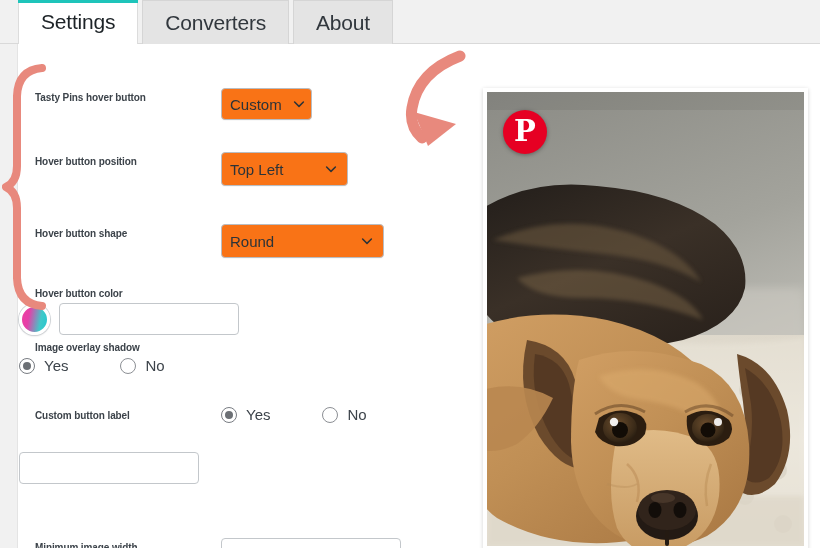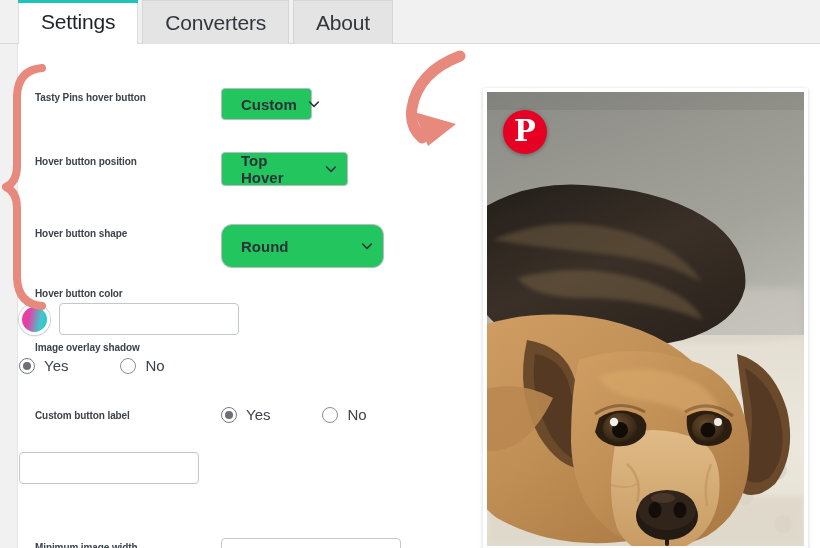--- a/index.html
+++ b/index.html
@@ -113,38 +113,37 @@
   }
   .flabel.light { font-weight: 600; }
   .fctrl { flex: 1; position: relative; }
 
   
   .sel {
     display: inline-flex;
     align-items: center;
     justify-content: space-between;
     height: 32px;
-    padding: 0 9px 0 19px;
-    background: #22c55e;
+    padding: 0 9px 0 8px;
+    background: #f97316;
     border: 1px solid #b9bdc2;
     border-radius: 4px;
     font-size: 15px;
     color: #2c3338;
     cursor: pointer;
     box-shadow: 0 1px 1px rgba(0,0,0,.03);
-    font-weight: bold;
   }
   .sel .caret {
     margin-left: 10px;
     display: inline-block;
     width: 14px; height: 14px;
   }
   .sel-custom { width: 91px; }
   .sel-position { width: 127px; height: 34px; }
-  .sel-shape { width: 163px; height: 44px; border-radius: 11px; }
+  .sel-shape { width: 163px; height: 34px; }
 
   
   .color-row { display: flex; align-items: center; gap: 9px; }
   .swatch {
     width: 31px; height: 31px;
     border-radius: 50%;
     background: linear-gradient(100deg, #ef3fa0 0%, #e53fa8 28%, #3fc9c9 72%, #25c6cf 100%);
     border: 3px solid #ffffff;
     box-shadow: 0 0 0 1px #cfd3d7, 0 1px 2px rgba(0,0,0,.18);
     cursor: pointer;
@@ -281,21 +280,21 @@
               </svg>
             </span>
           </div>
         </div>
       </div>
 
       <div class="frow" style="top:108px;">
         <div class="flabel">Hover button position</div>
         <div class="fctrl">
           <div class="sel sel-position">
-            <span>Top Hover</span>
+            <span>Top Left</span>
             <span class="caret">
               <svg viewBox="0 0 14 14" width="14" height="14" aria-hidden="true">
                 <path d="M2.6 5 L7 9.4 L11.4 5" fill="none" stroke="#2c3338" stroke-width="1.5" stroke-linecap="round" stroke-linejoin="round"></path>
               </svg>
             </span>
           </div>
         </div>
       </div>
 
       <div class="frow" style="top:180px;">

